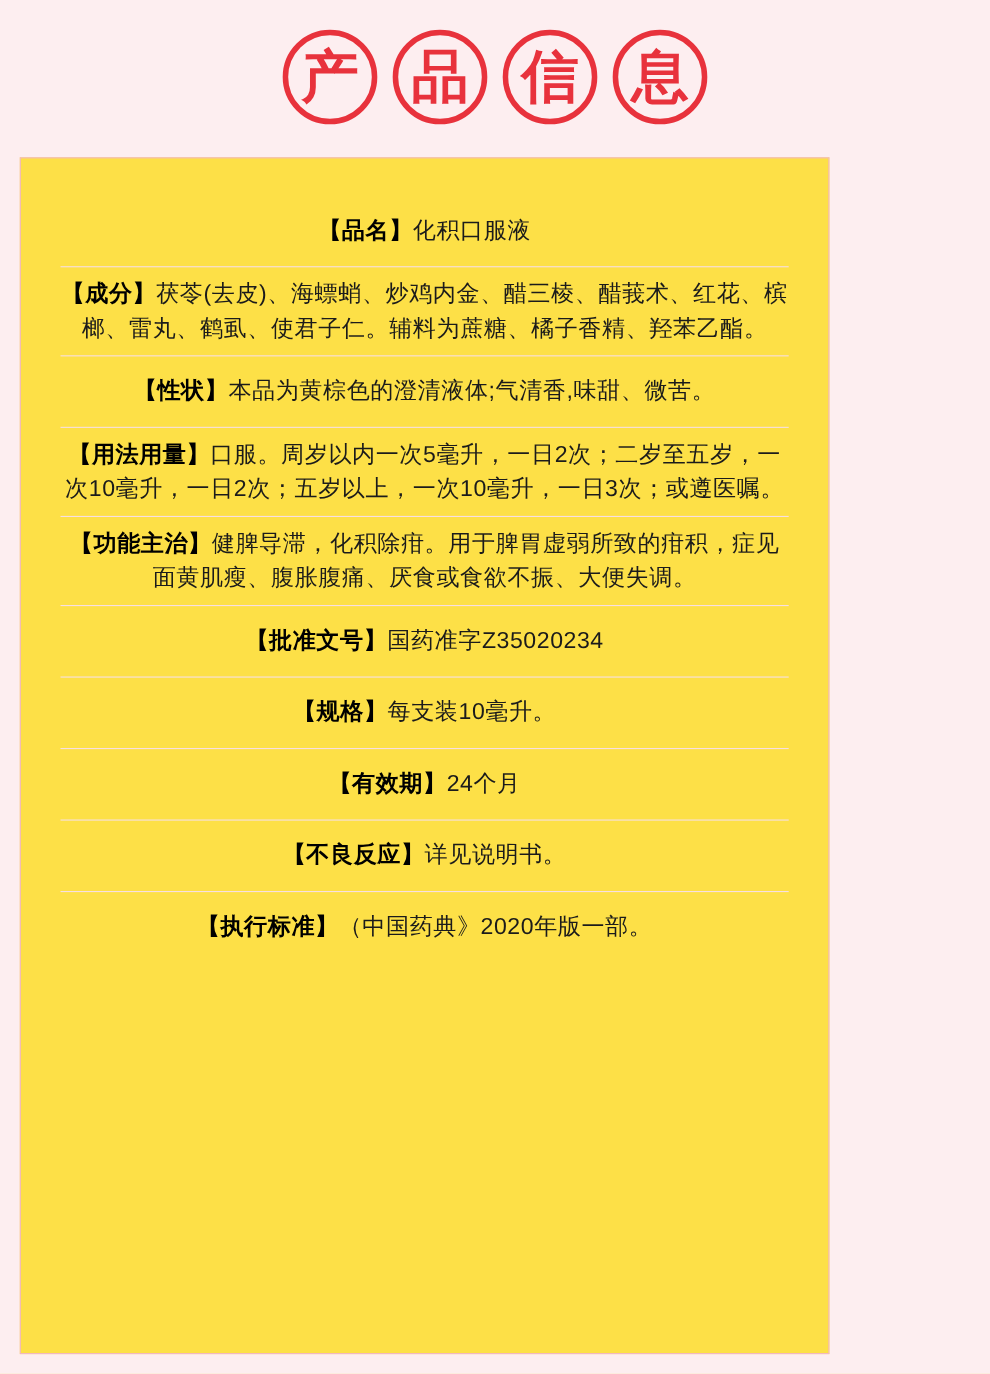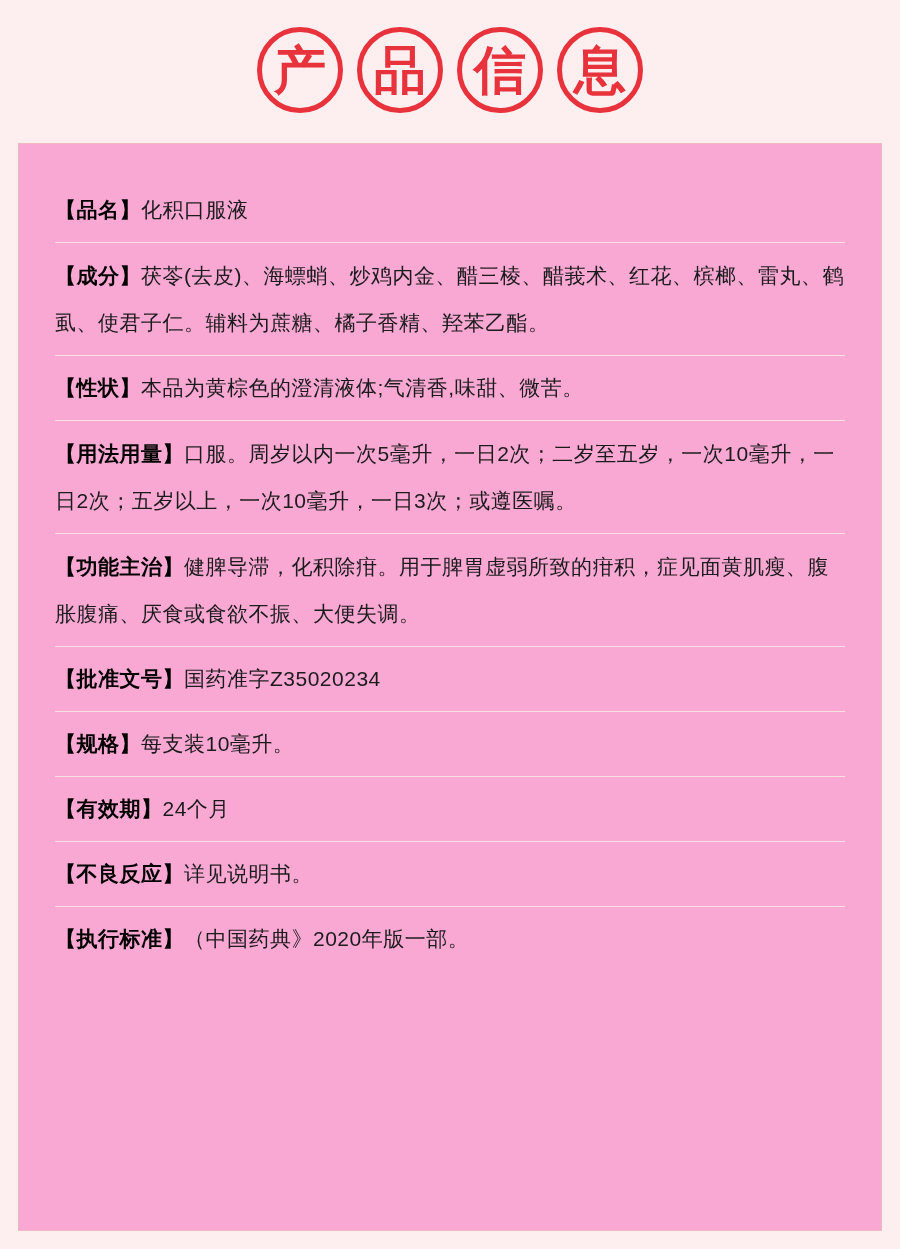--- a/index.html
+++ b/index.html
@@ -37,26 +37,27 @@
     line-height: 1;
     box-sizing: border-box;
     background: #fdeef0;
   }
 
   
   .card {
     position: absolute;
     left: 18px;
     top: 143px;
-    width: 864px;
+    width: 736px;
     height: 1088px;
     box-sizing: border-box;
     border: 1px solid #f2b8bf;
-    background: #f9a8d4;
+    background: #fde047;
     padding: 34px 36px 10px 36px;
+    text-align: center;
   }
 
   .rows {
     display: block;
   }
 
   .row {
     border-bottom: 1px solid #f7dfe2;
     padding: 9px 0 9px 0;
     font-size: 21px;
@@ -71,21 +72,21 @@
     font-weight: bold;
     color: #000;
   }
   .row .value {
     font-weight: normal;
     color: #1b1b1b;
   }
 
   
   .row.multi {
-    line-height: 47px;
+    line-height: 31px;
   }
 </style>
 </head>
 <body>
 
 <div class="header">
   <div class="badge-char">产</div>
   <div class="badge-char">品</div>
   <div class="badge-char">信</div>
   <div class="badge-char">息</div>

